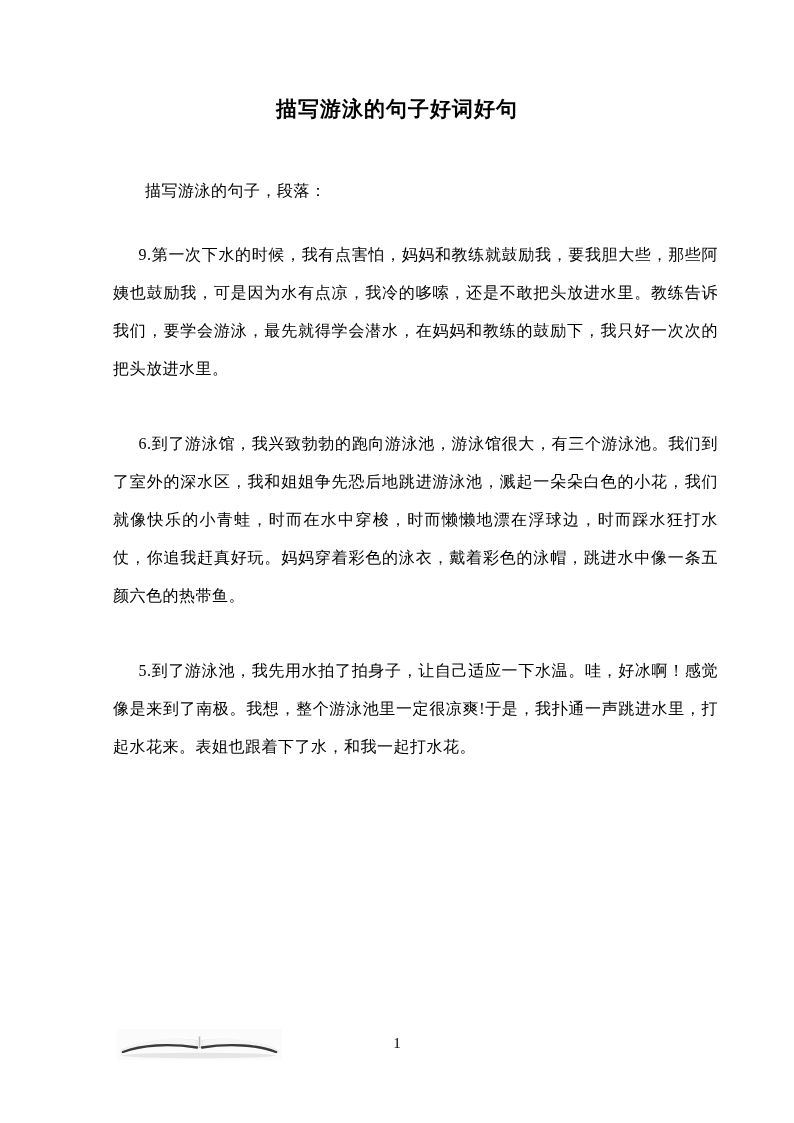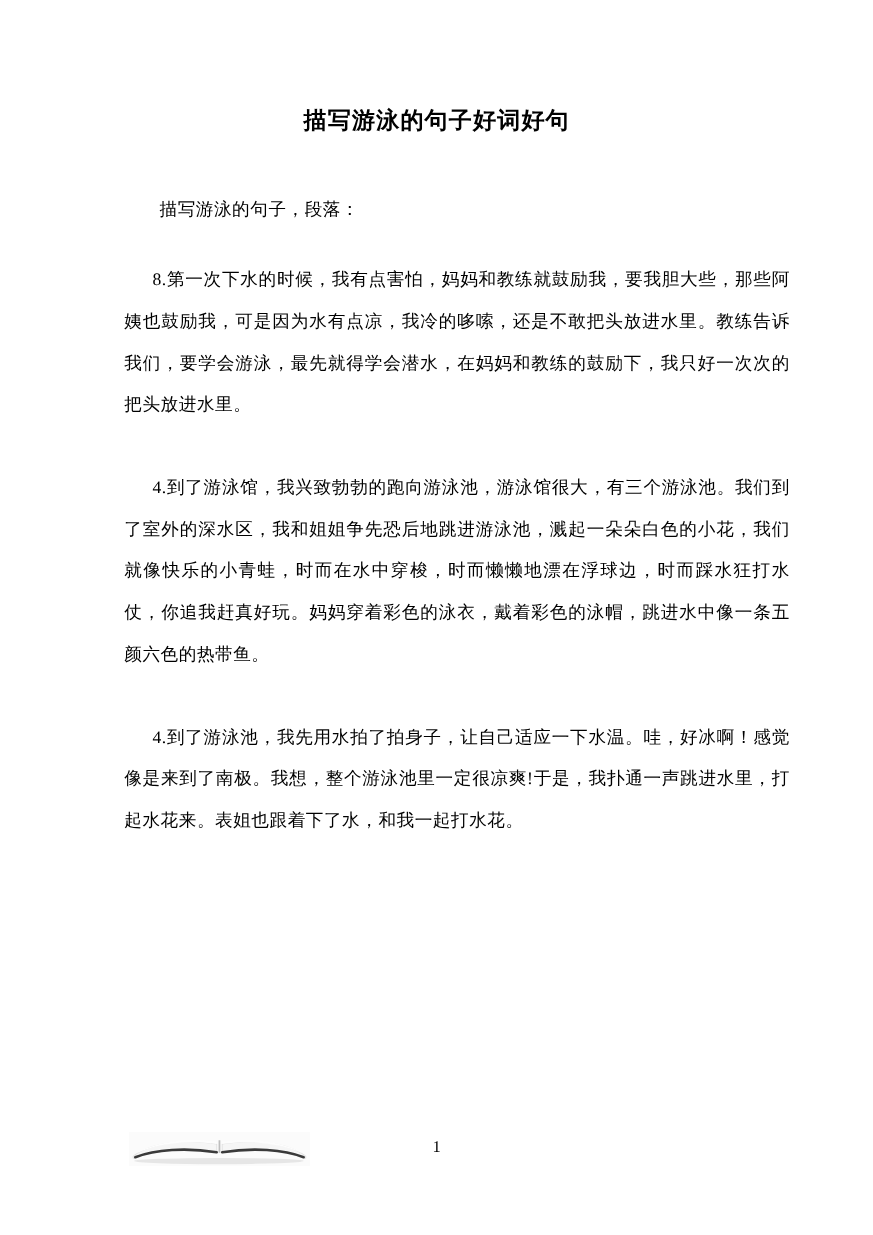--- a/index.html
+++ b/index.html
@@ -67,23 +67,23 @@
 </style>
 </head>
 <body>
 
 <div class="page">
 
   <h1 class="doc-title">描写游泳的句子好词好句</h1>
 
   <div class="content">
     <p class="intro">描写游泳的句子，段落：</p>
-    <p class="para first-numbered">8.第一次下水的时候，我有点害怕，妈妈和教练就鼓励我，要我胆大些，那些阿姨也鼓励我，可是因为水有点凉，我冷的哆嗦，还是不敢把头放进水里。教练告诉我们，要学会游泳，最先就得学会潜水，在妈妈和教练的鼓励下，我只好一次次的把头放进水里。</p>
-    <p class="para">4.到了游泳馆，我兴致勃勃的跑向游泳池，游泳馆很大，有三个游泳池。我们到了室外的深水区，我和姐姐争先恐后地跳进游泳池，溅起一朵朵白色的小花，我们就像快乐的小青蛙，时而在水中穿梭，时而懒懒地漂在浮球边，时而踩水狂打水仗，你追我赶真好玩。妈妈穿着彩色的泳衣，戴着彩色的泳帽，跳进水中像一条五颜六色的热带鱼。</p>
-    <p class="para">4.到了游泳池，我先用水拍了拍身子，让自己适应一下水温。哇，好冰啊！感觉像是来到了南极。我想，整个游泳池里一定很凉爽!于是，我扑通一声跳进水里，打起水花来。表姐也跟着下了水，和我一起打水花。</p>
+    <p class="para first-numbered">9.第一次下水的时候，我有点害怕，妈妈和教练就鼓励我，要我胆大些，那些阿姨也鼓励我，可是因为水有点凉，我冷的哆嗦，还是不敢把头放进水里。教练告诉我们，要学会游泳，最先就得学会潜水，在妈妈和教练的鼓励下，我只好一次次的把头放进水里。</p>
+    <p class="para">6.到了游泳馆，我兴致勃勃的跑向游泳池，游泳馆很大，有三个游泳池。我们到了室外的深水区，我和姐姐争先恐后地跳进游泳池，溅起一朵朵白色的小花，我们就像快乐的小青蛙，时而在水中穿梭，时而懒懒地漂在浮球边，时而踩水狂打水仗，你追我赶真好玩。妈妈穿着彩色的泳衣，戴着彩色的泳帽，跳进水中像一条五颜六色的热带鱼。</p>
+    <p class="para">5.到了游泳池，我先用水拍了拍身子，让自己适应一下水温。哇，好冰啊！感觉像是来到了南极。我想，整个游泳池里一定很凉爽!于是，我扑通一声跳进水里，打起水花来。表姐也跟着下了水，和我一起打水花。</p>
   </div>
 
   <div class="book-image">
     <svg width="165" height="31" viewBox="0 0 165 31" xmlns="http://www.w3.org/2000/svg" aria-hidden="true">
       <rect x="0" y="0" width="165" height="31" fill="#fbfbfb"></rect>
       <ellipse cx="82" cy="26.5" rx="77" ry="2.8" fill="#e6e6e6"></ellipse>
       <path d="M4 22 C 20 10, 50 6, 80 11 L 80 19 C 52 14, 22 17, 4 24 Z" fill="#f6f6f6" stroke="#d8d8d8" stroke-width="0.6"></path>
       <path d="M161 22 C 145 10, 115 6, 85 11 L 85 19 C 113 14, 143 17, 161 24 Z" fill="#f6f6f6" stroke="#d8d8d8" stroke-width="0.6"></path>
       <path d="M8 18 C 30 8, 55 5, 80 9 L 80 11 C 52 7, 26 11, 8 19 Z" fill="#fdfdfd"></path>
       <path d="M157 18 C 135 8, 110 5, 85 9 L 85 11 C 113 7, 139 11, 157 19 Z" fill="#fdfdfd"></path>

